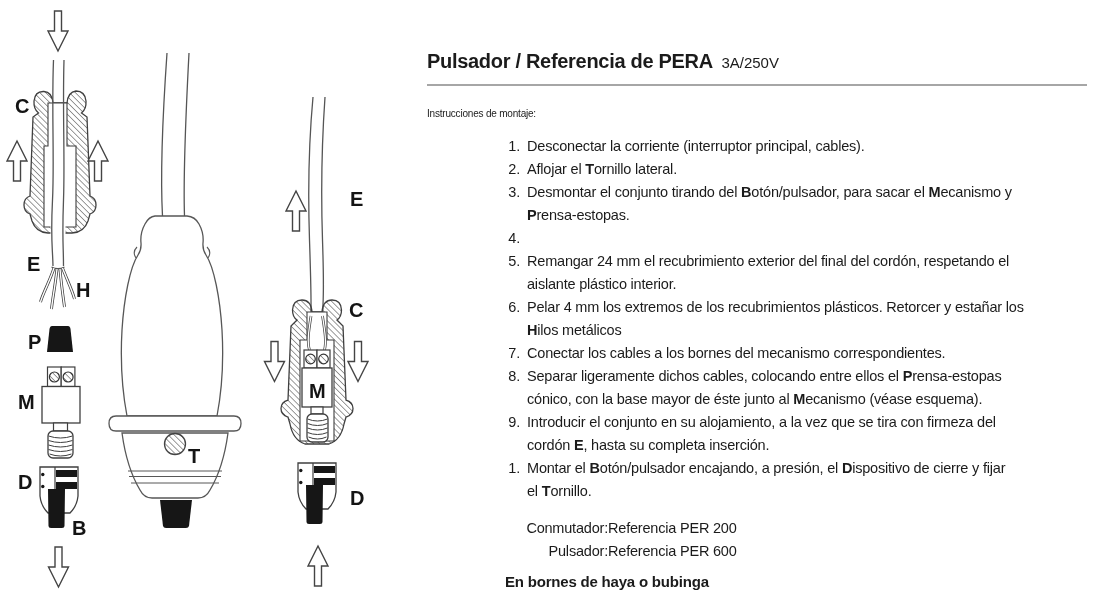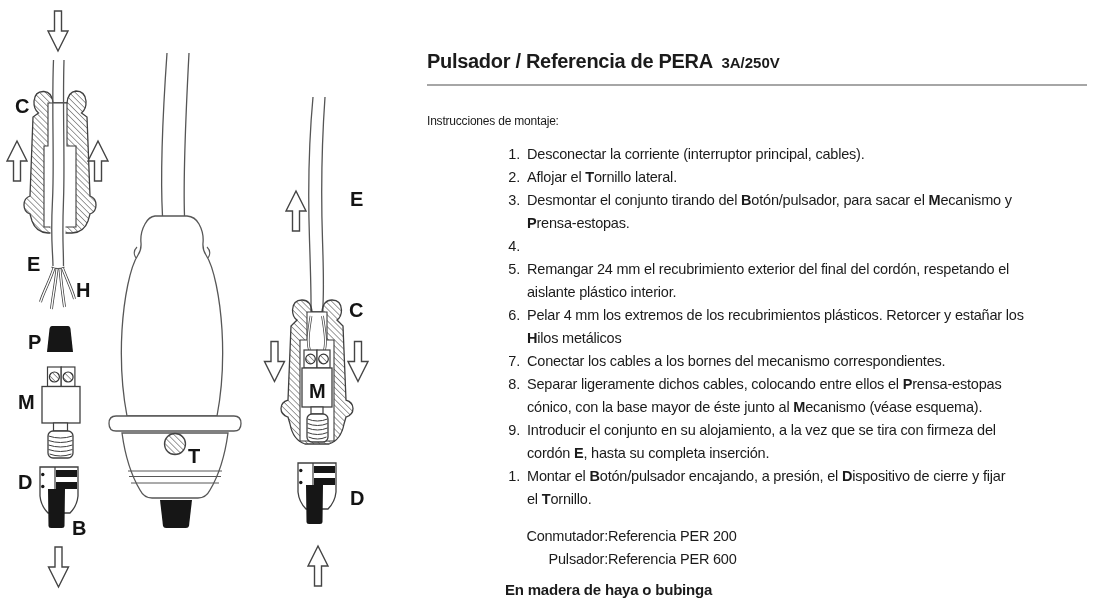--- a/index.html
+++ b/index.html
@@ -5,23 +5,23 @@
   html,body{margin:0;padding:0;}
   body{
     width:1094px;height:600px;background:#ffffff;overflow:hidden;position:relative;
     font-family:"Liberation Sans",sans-serif;color:#1b1b1b;
     -webkit-font-smoothing:antialiased;
   }
   .page{position:relative;width:1094px;height:600px;}
   .diagram-svg{position:absolute;left:0;top:0;}
   .content{position:absolute;left:427px;top:47px;width:660px;}
   h1.title{margin:0;font-size:20px;line-height:28px;font-weight:700;letter-spacing:-0.3px;white-space:nowrap;}
-  h1.title .rating{font-size:15px;font-weight:700;letter-spacing:0;margin-left:4px;}
+  h1.title .rating{font-size:15px;font-weight:400;letter-spacing:0;margin-left:4px;}
   .rule{height:2px;background:#a6a6a6;margin-top:7px;}
-  .intro{margin:24px 0 0 0;font-size:12px;line-height:23px;letter-spacing:-0.2px;}
+  .intro{margin:16px 0 0 0;font-size:10px;line-height:23px;letter-spacing:-0.2px;}
   ol.steps{list-style:none;margin:10px 0 0 69px;padding:0;font-size:14.5px;line-height:23px;letter-spacing:-0.2px;}
   ol.steps li{display:flex;}
   ol.steps .num{width:24px;flex:none;text-align:right;}
   ol.steps .txt{margin-left:7px;white-space:nowrap;}
   ol.steps b{font-weight:700;}
   .mmsup{font-size:10px;vertical-align:2px;}
   .refs{margin:14px 0 0 78px;font-size:14.5px;line-height:23px;letter-spacing:-0.2px;text-align:right;}
   .ref-row{display:flex;}
   .ref-label{width:103px;flex:none;}
   .material{margin:10px 0 0 78px;font-size:15px;font-weight:700;letter-spacing:-0.2px;}
@@ -228,15 +228,15 @@
     <div class="refs">
         <div class="ref-row">
           <span class="ref-label">Conmutador:</span>
           <span class="ref-value">Referencia PER 200</span>
         </div>
         <div class="ref-row">
           <span class="ref-label">Pulsador:</span>
           <span class="ref-value">Referencia PER 600</span>
         </div>
       </div>
-    <p class="material">En madera de haya o bubinga</p>
+    <p class="material">En bornes de haya o bubinga</p>
   </div>
 </div>
 
 </body></html>

